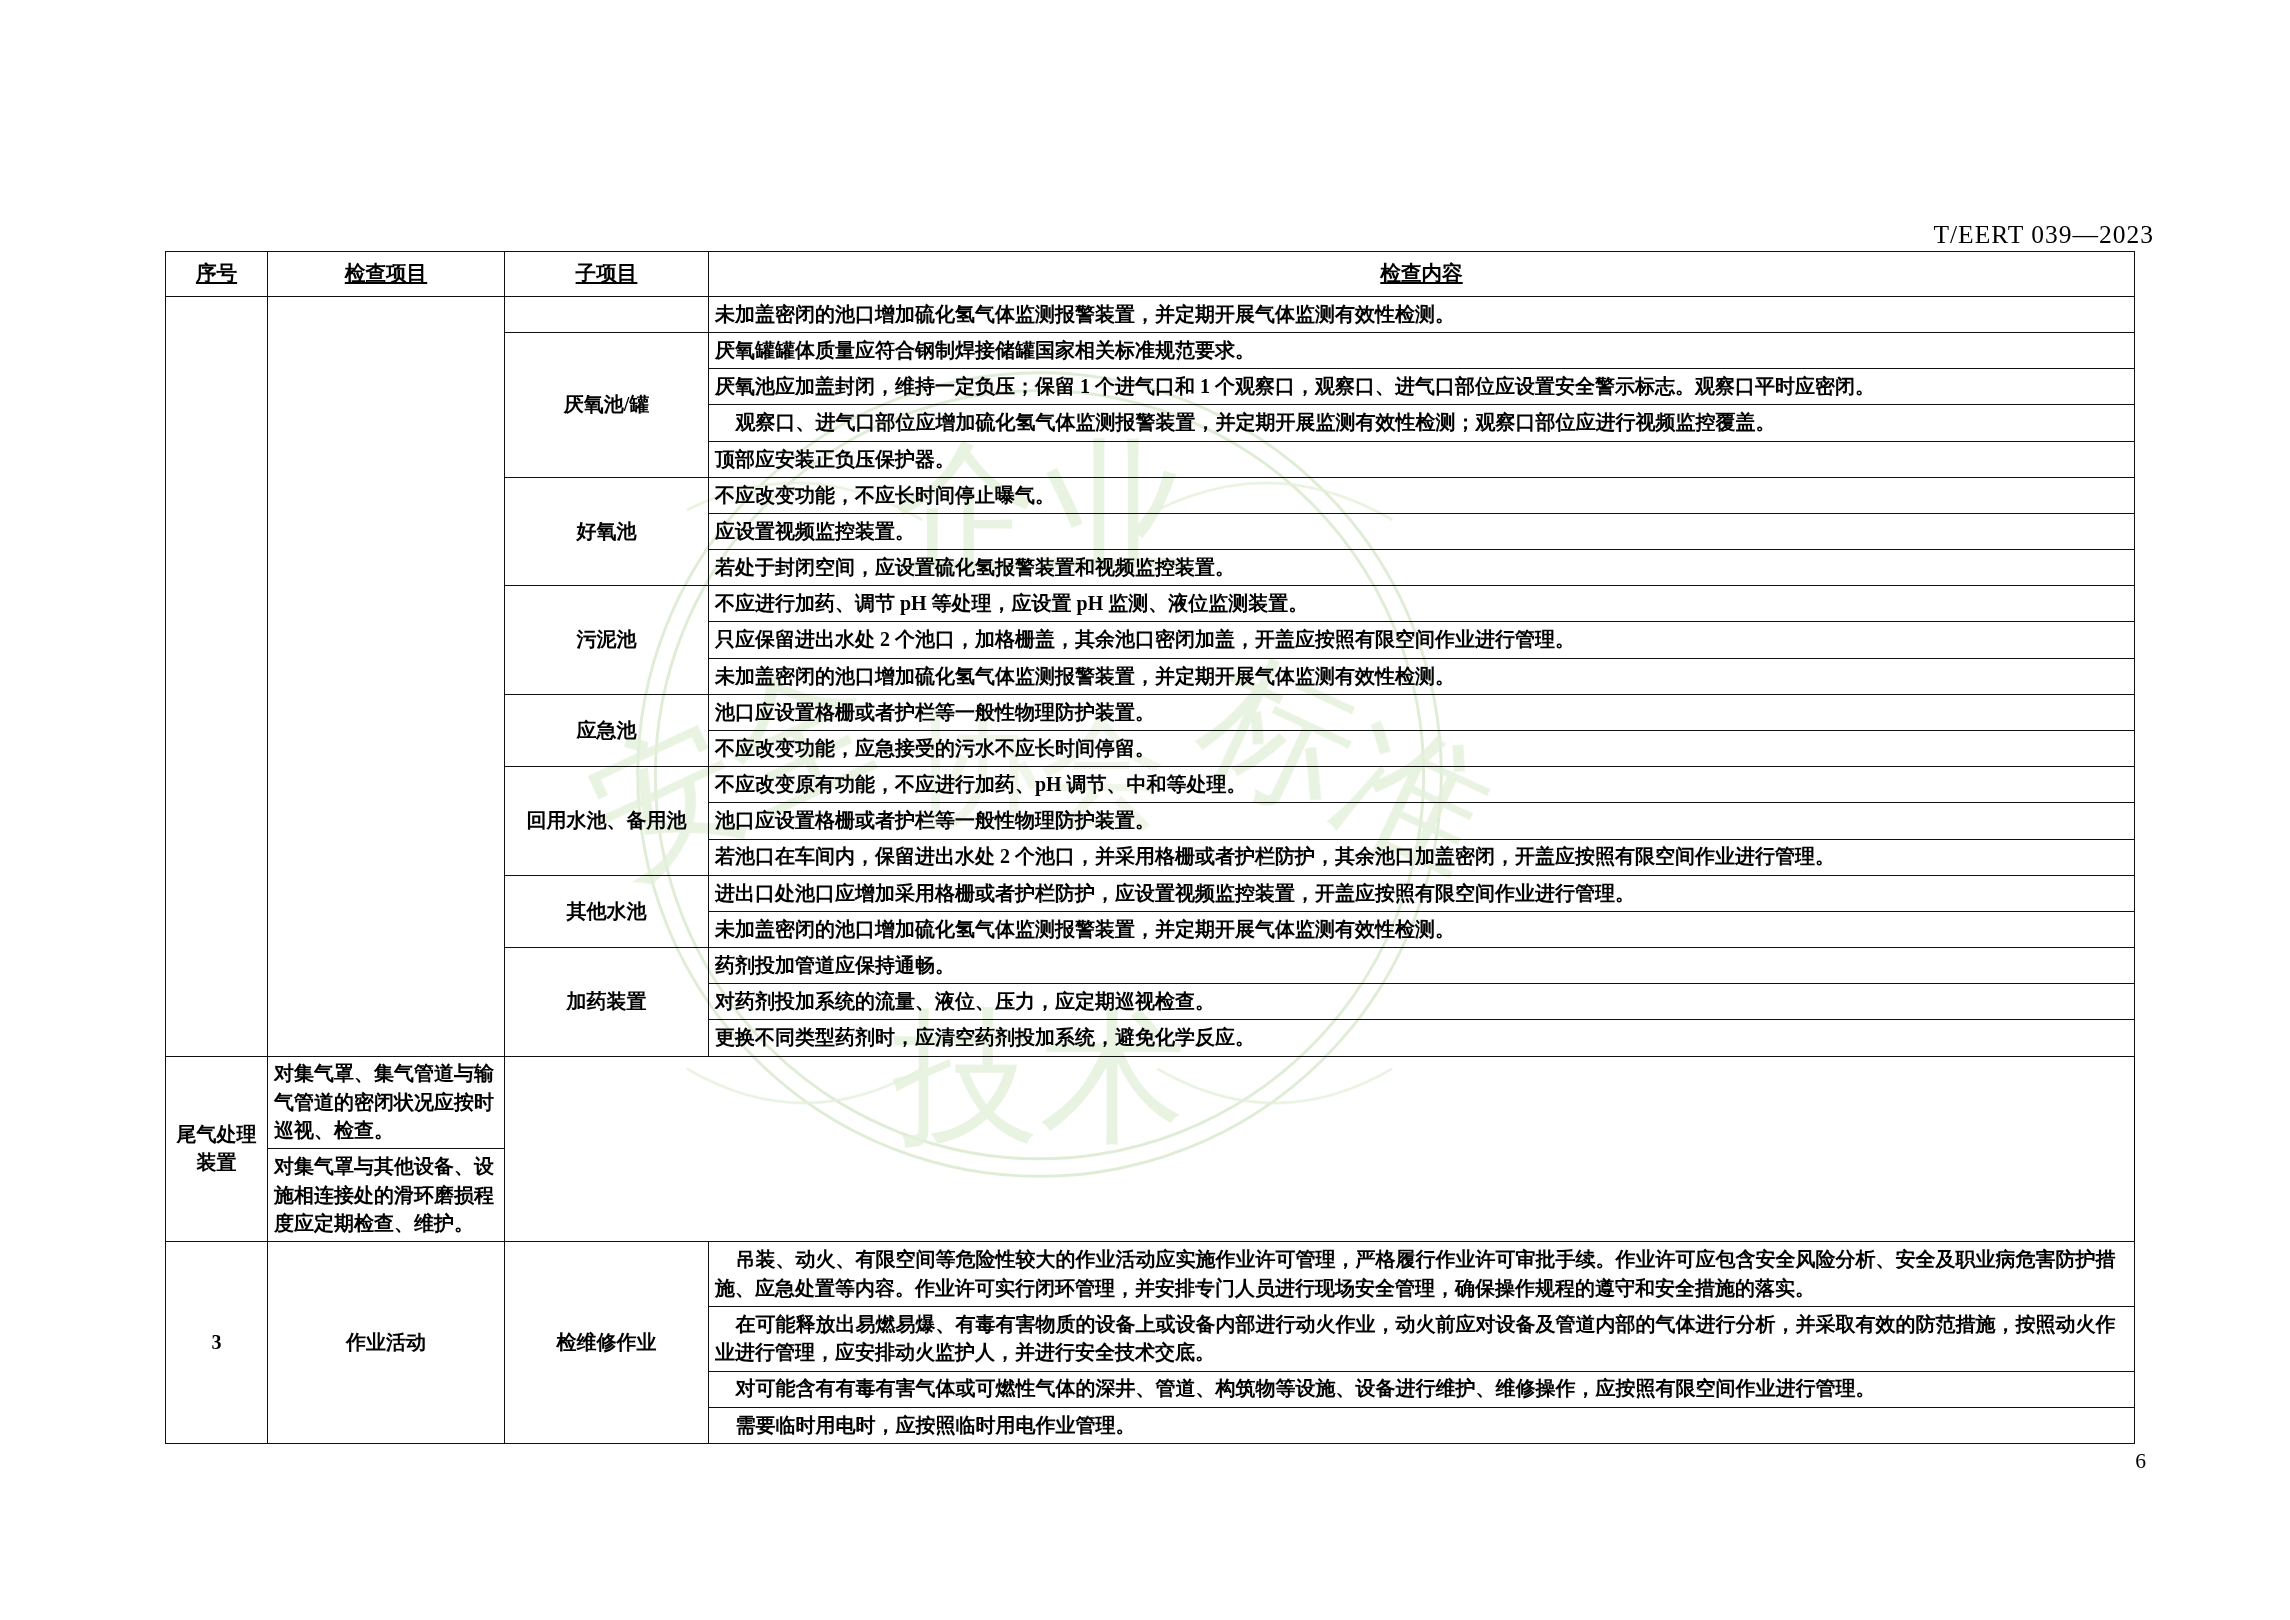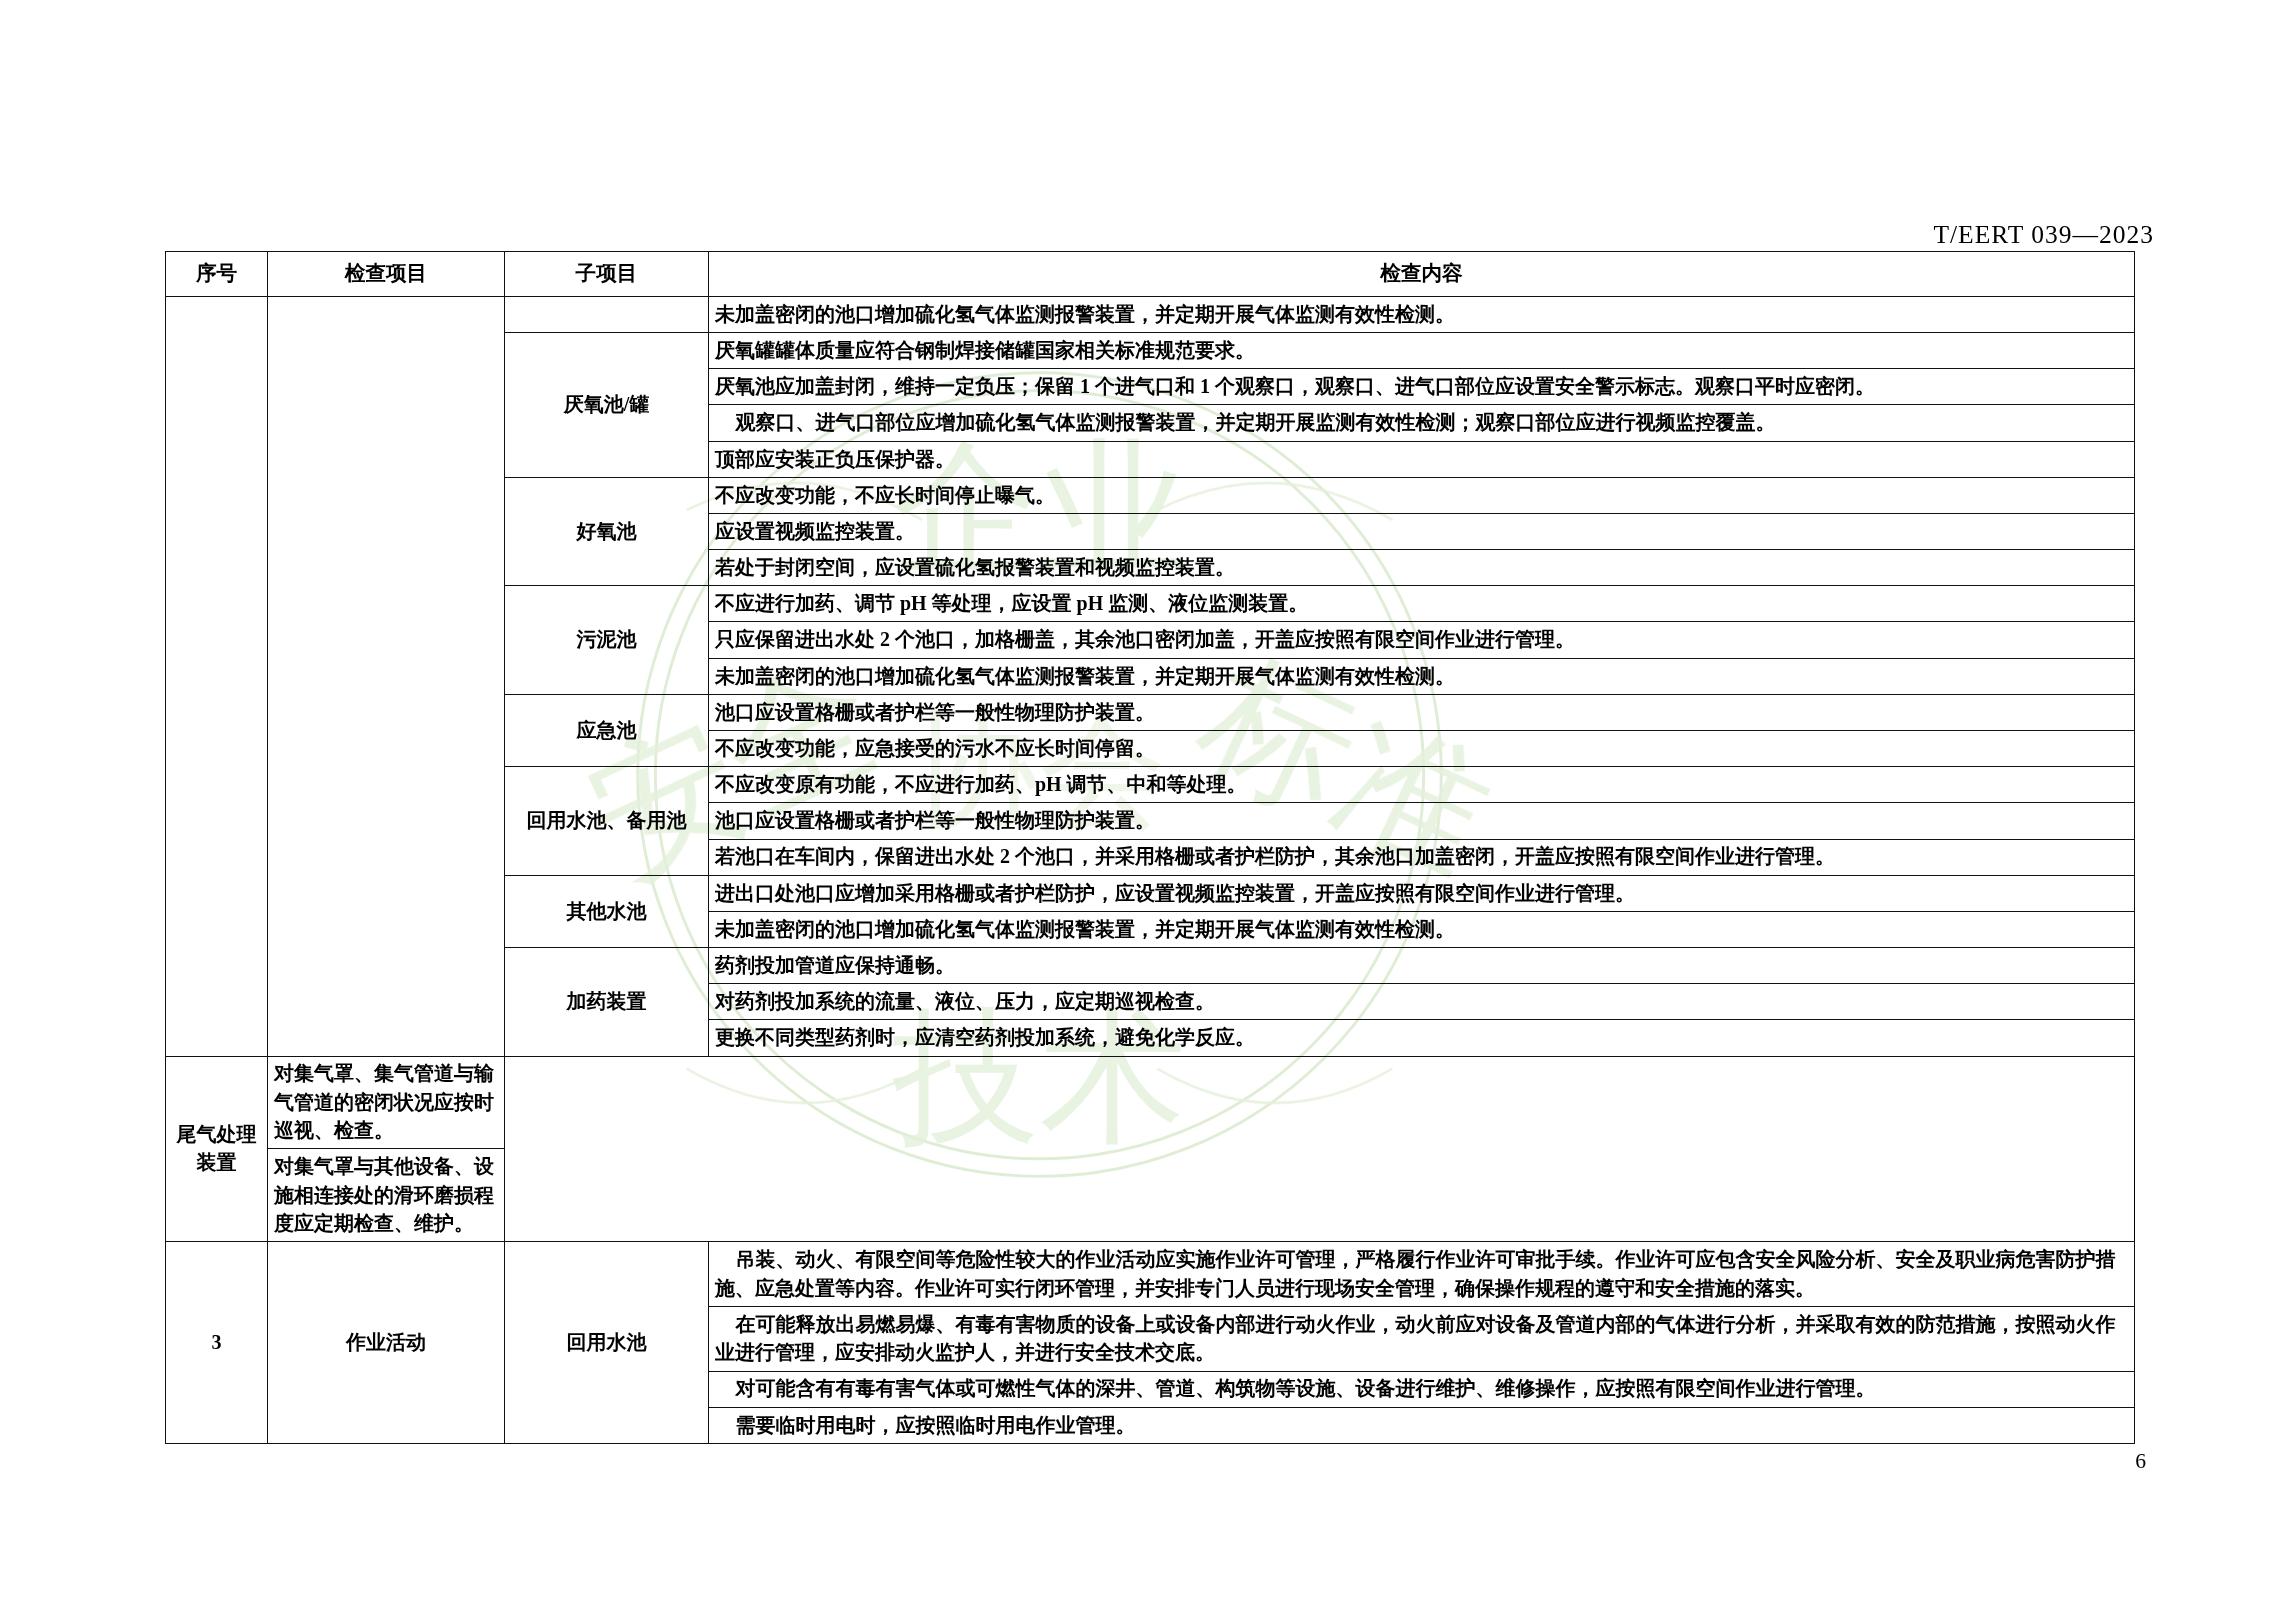--- a/index.html
+++ b/index.html
@@ -65,20 +65,21 @@
     padding: 2.9px 5.9px 3.9px 5.9px;
     vertical-align: middle;
     font-weight: bold;
     font-family: "Liberation Serif", "DejaVu Serif", serif;
     background: transparent;
   }
   table.doc-table thead th {
     text-align: center;
     font-size: 20.6px;
     padding: 6.9px 3.9px 7.8px 3.9px;
+    text-decoration: underline;
   }
   .col-no    { width: 102px; }
   .col-item  { width: 237px; }
   .col-sub   { width: 204px; }
   .col-body  { width: auto; }
 
   td.center { text-align: center; }
   td.body-cell { text-align: left; text-indent: 0; }
   td.body-cell.indent { text-indent: 20.6px; margin-left: 8px; }
 
@@ -223,21 +224,21 @@
           <td class="center" rowspan="2">尾气处理装置</td>
           <td class="body-cell">对集气罩、集气管道与输气管道的密闭状况应按时巡视、检查。</td>
         </tr>
         <tr>
           <td class="body-cell">对集气罩与其他设备、设施相连接处的滑环磨损程度应定期检查、维护。</td>
         </tr>
 
         <tr>
           <td class="center" rowspan="4">3</td>
           <td class="center" rowspan="4">作业活动</td>
-          <td class="center" rowspan="4">回用水池</td>
+          <td class="center" rowspan="4">检维修作业</td>
           <td class="body-cell indent">吊装、动火、有限空间等危险性较大的作业活动应实施作业许可管理，严格履行作业许可审批手续。作业许可应包含安全风险分析、安全及职业病危害防护措施、应急处置等内容。作业许可实行闭环管理，并安排专门人员进行现场安全管理，确保操作规程的遵守和安全措施的落实。</td>
         </tr>
         <tr>
           <td class="body-cell indent">在可能释放出易燃易爆、有毒有害物质的设备上或设备内部进行动火作业，动火前应对设备及管道内部的气体进行分析，并采取有效的防范措施，按照动火作业进行管理，应安排动火监护人，并进行安全技术交底。</td>
         </tr>
         <tr>
           <td class="body-cell indent">对可能含有有毒有害气体或可燃性气体的深井、管道、构筑物等设施、设备进行维护、维修操作，应按照有限空间作业进行管理。</td>
         </tr>
         <tr>
           <td class="body-cell indent">需要临时用电时，应按照临时用电作业管理。</td>

